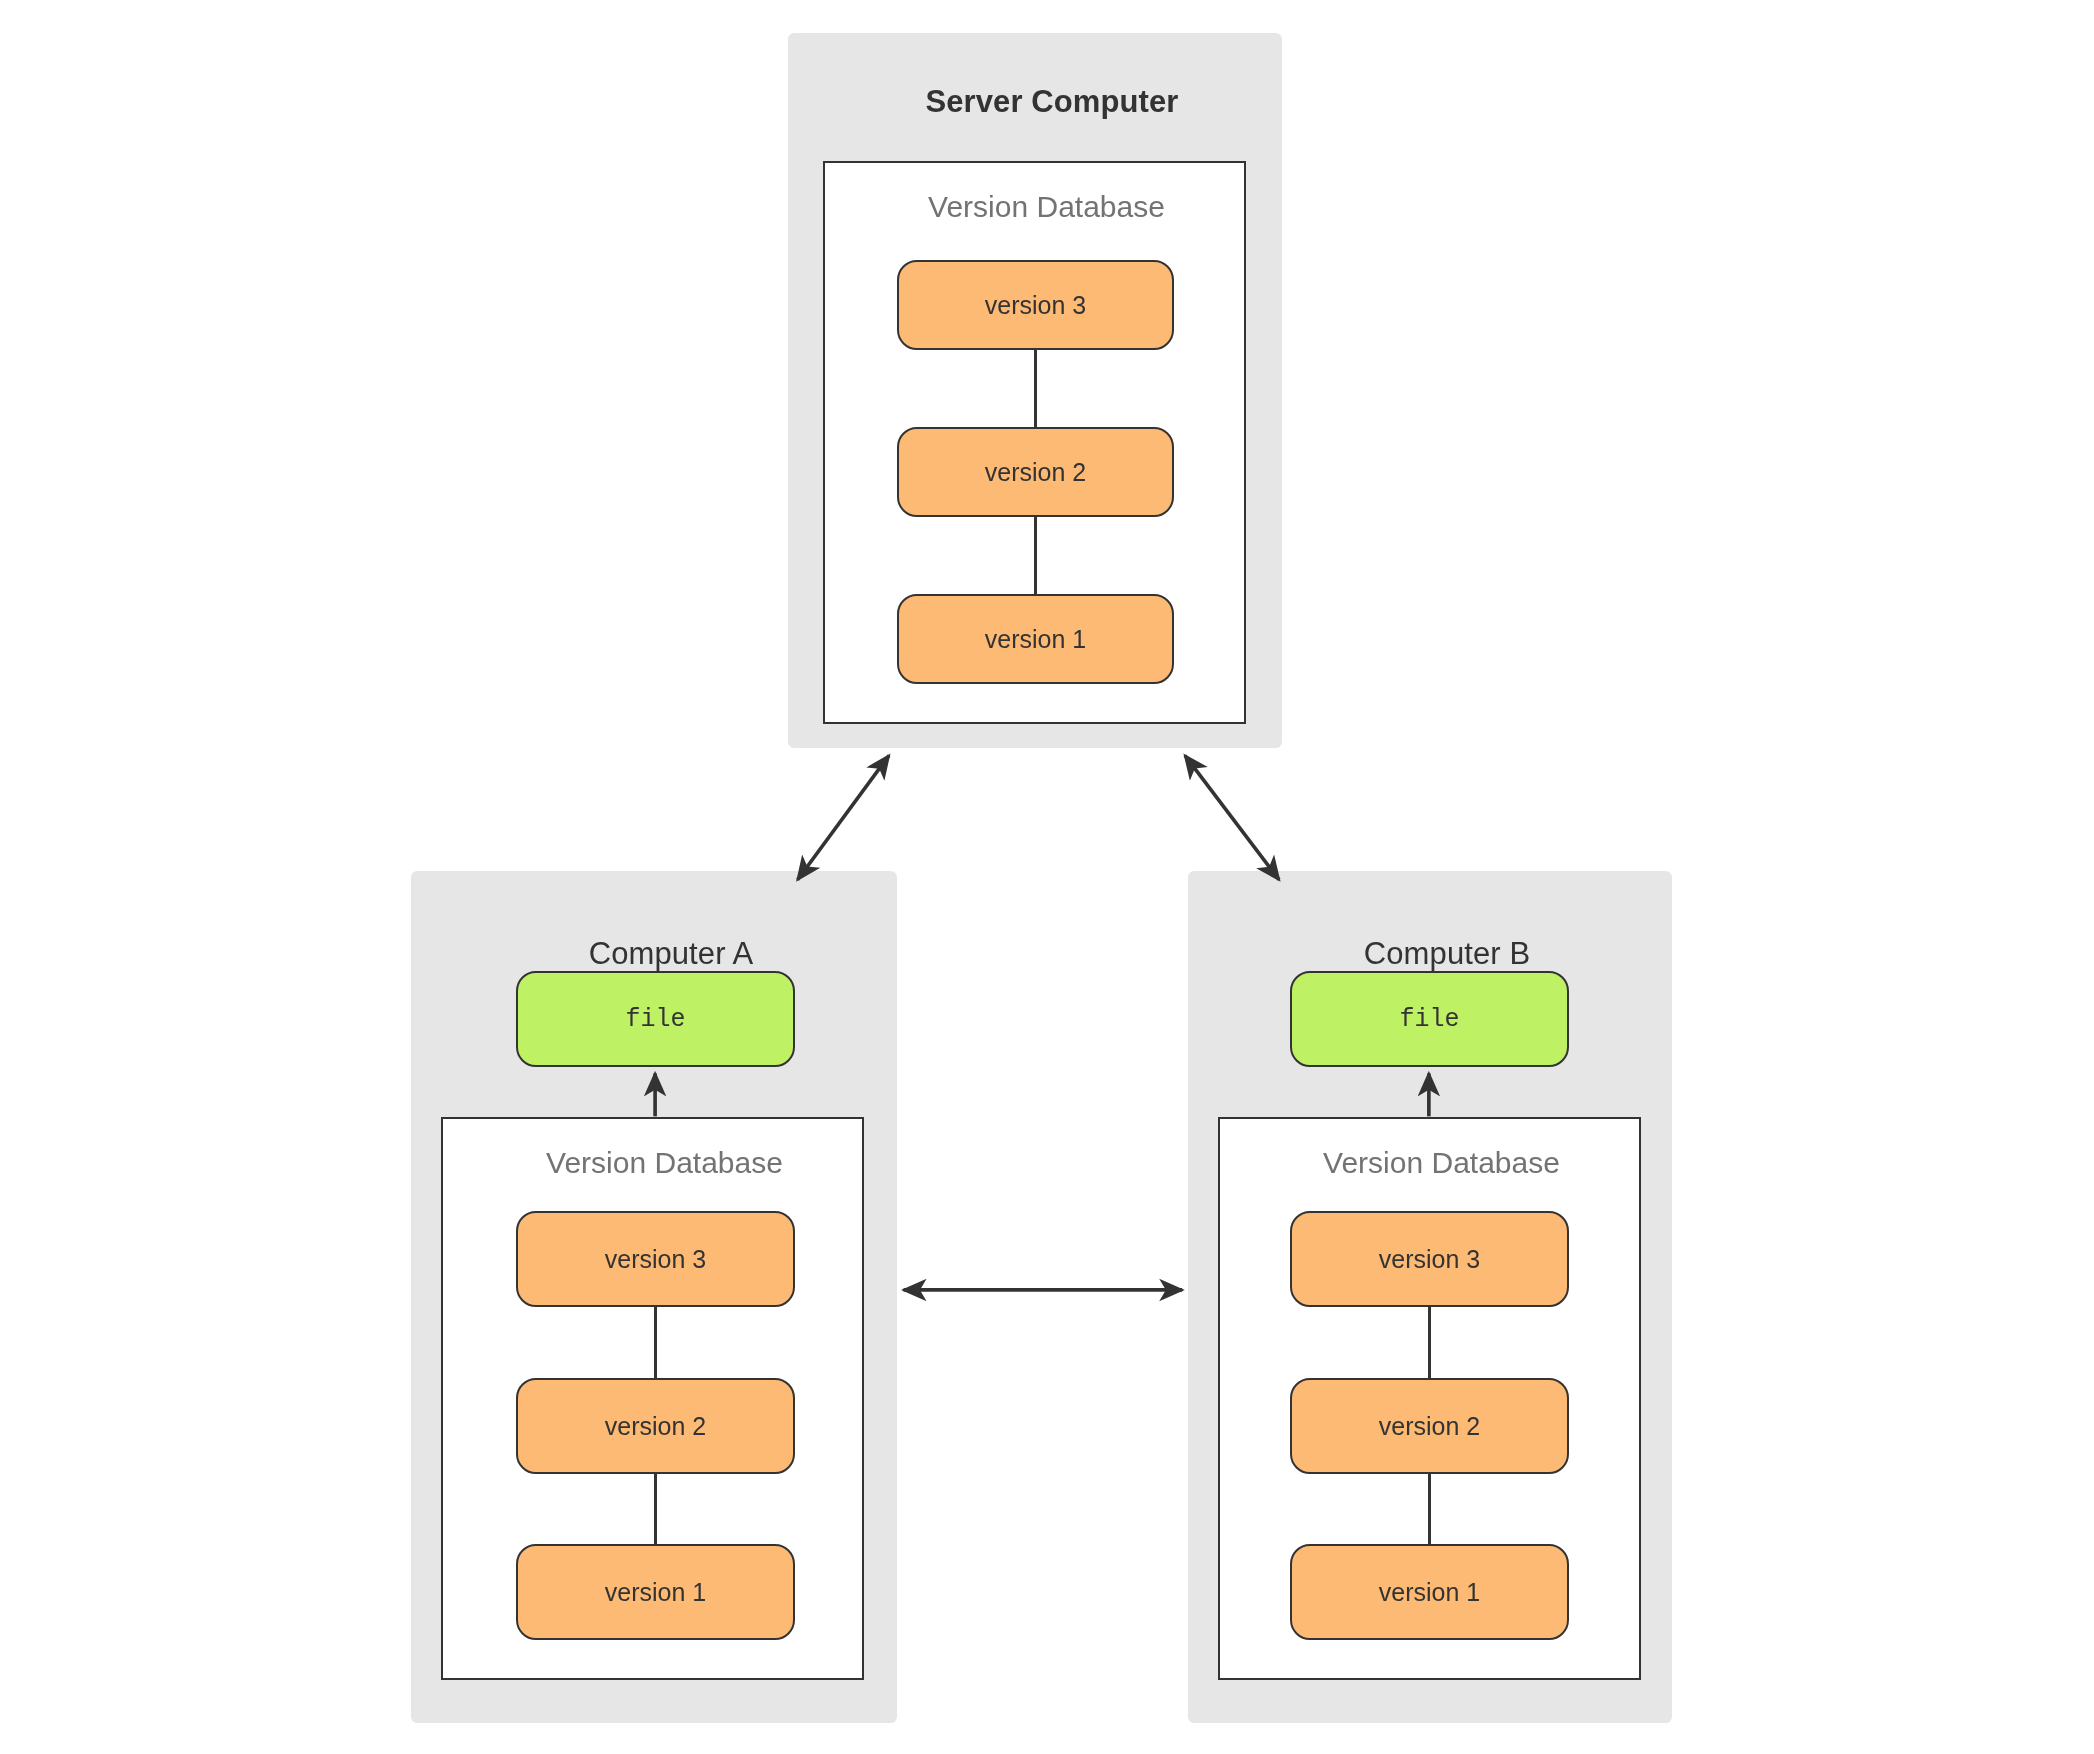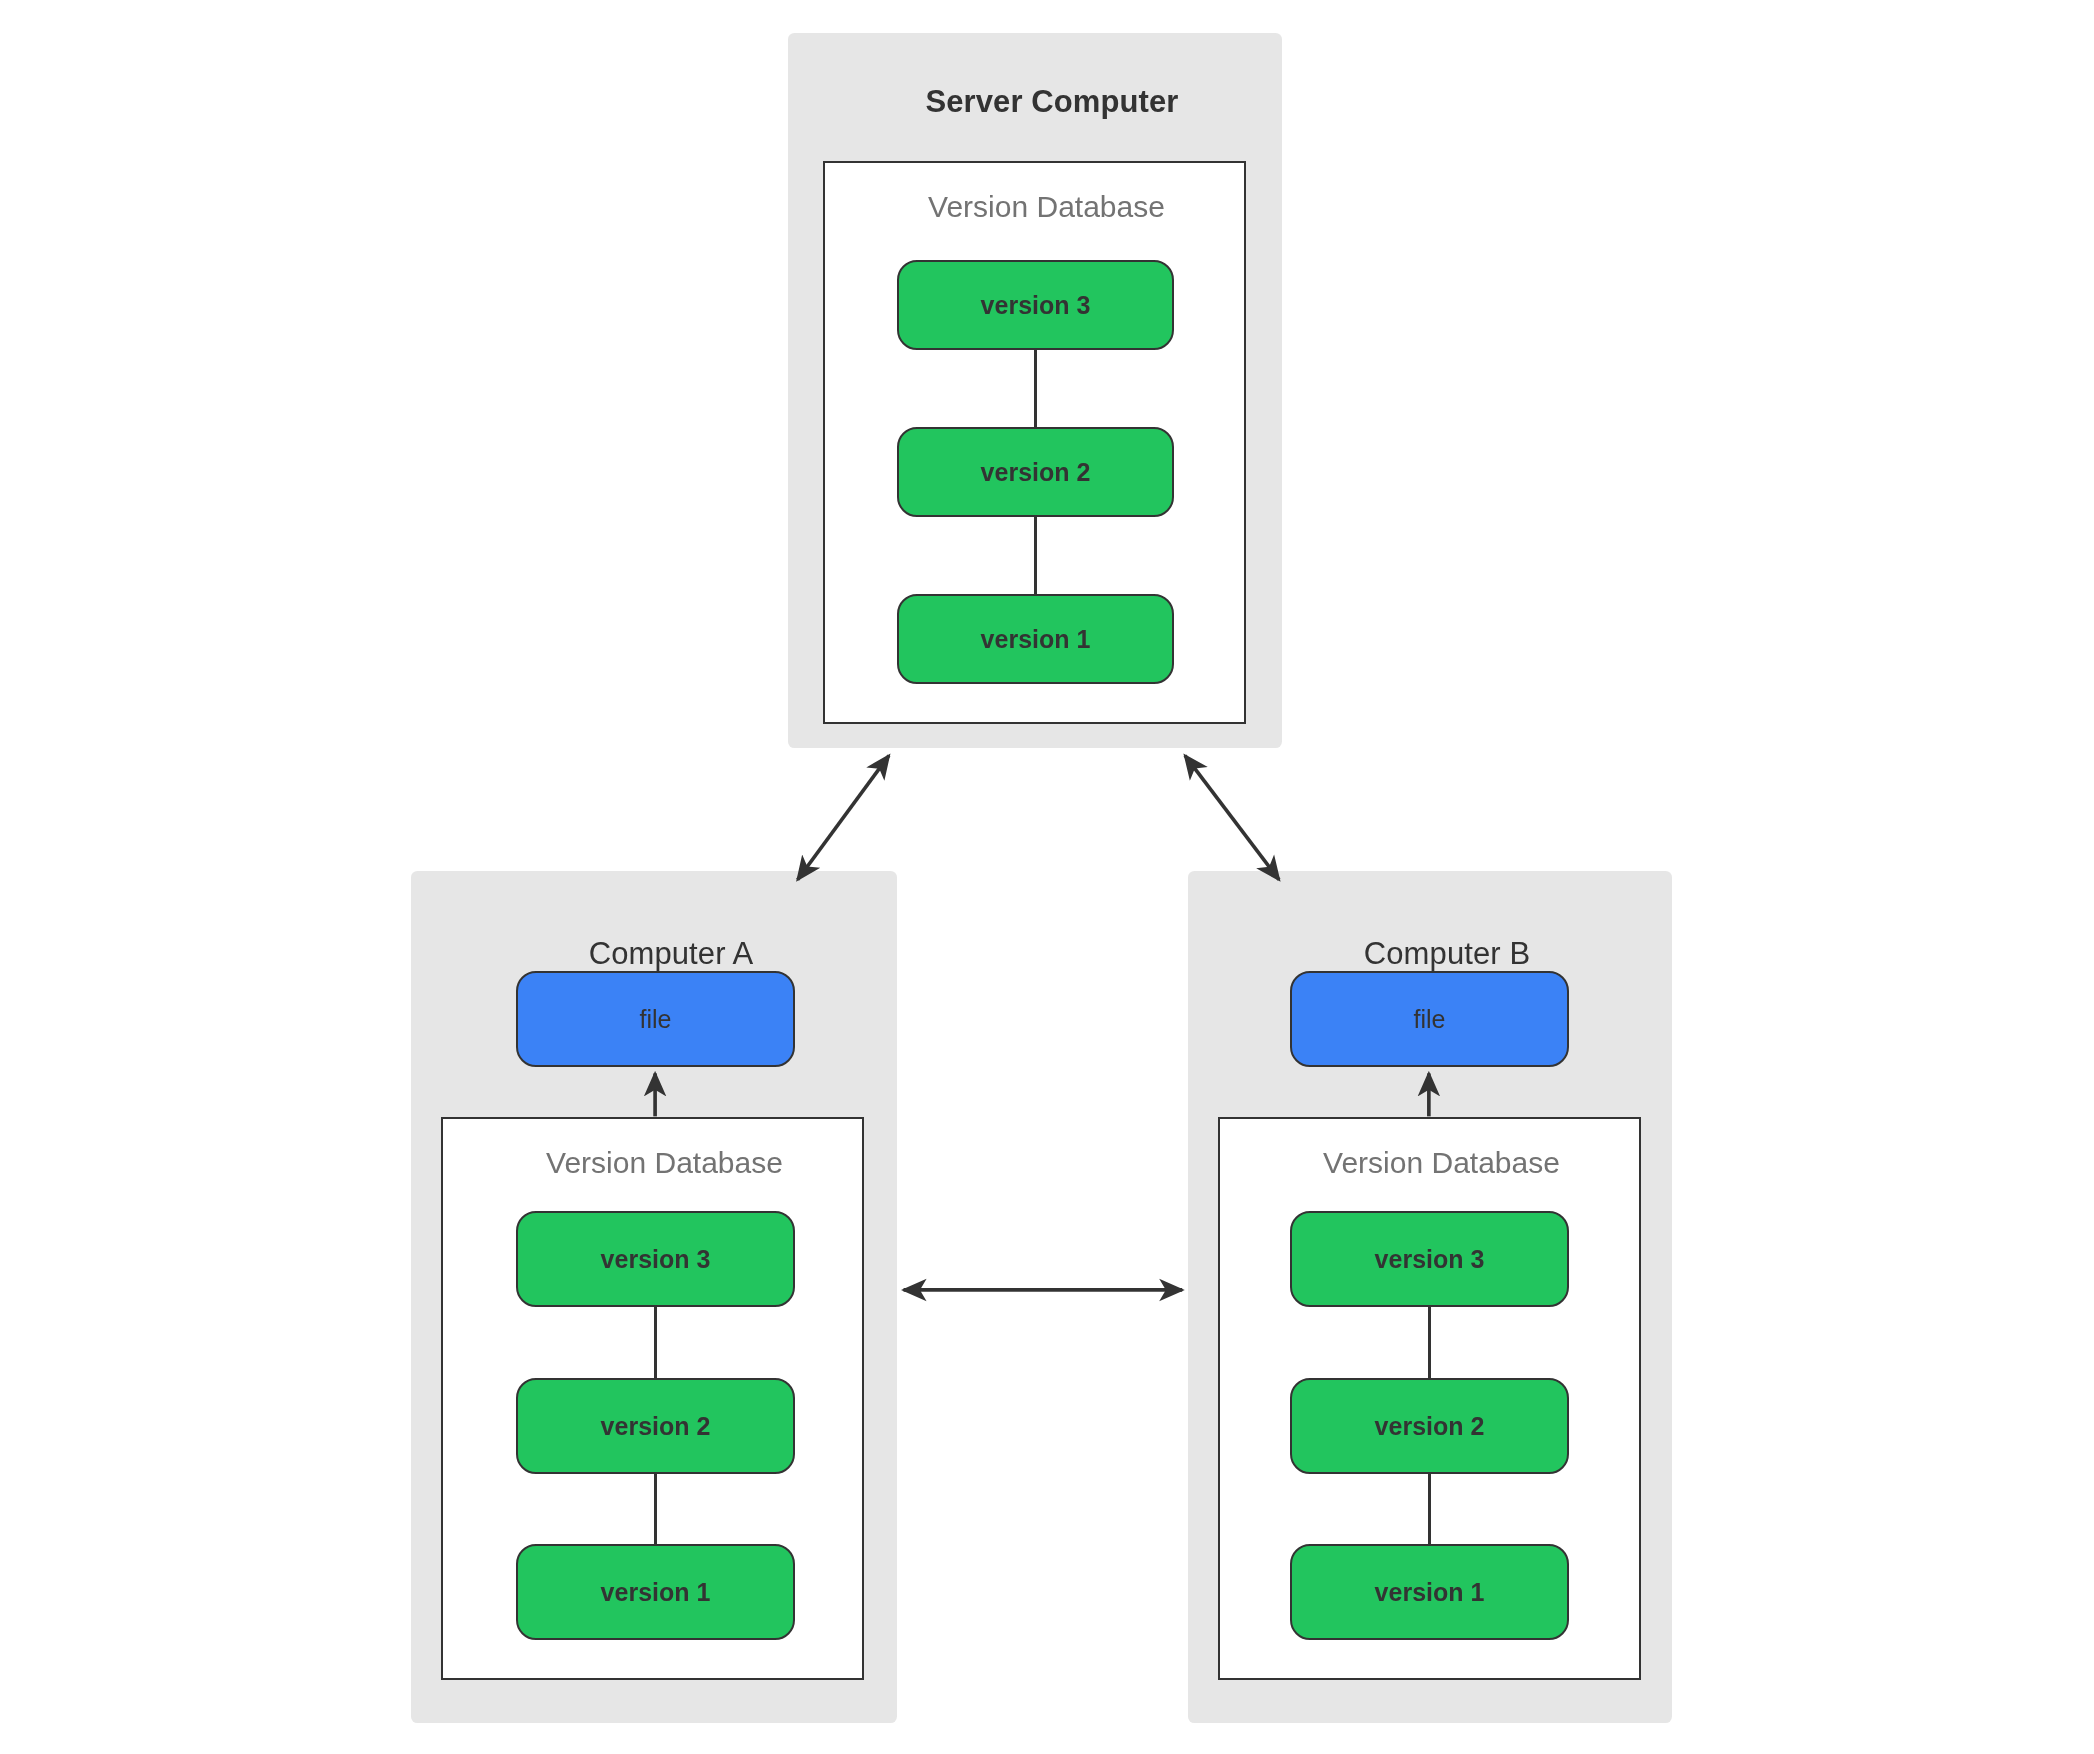--- a/index.html
+++ b/index.html
@@ -73,25 +73,25 @@
     border-radius: 20px;
     display: flex;
     align-items: center;
     justify-content: center;
     font-size: 25px;
     font-weight: 400;
     color: #333333;
     white-space: nowrap;
   }
   .node.version {
-    background: #22c55e;
-    font-weight: bold;
+    background: #fdba74;
   }
   .node.file {
-    background: #3b82f6;
+    background: #bef264;
+    font-family: Liberation Mono, monospace;
   }
 
   
   .connector {
     position: absolute;
     background: #333333;
     width: 2.7px;
   }
 
   

